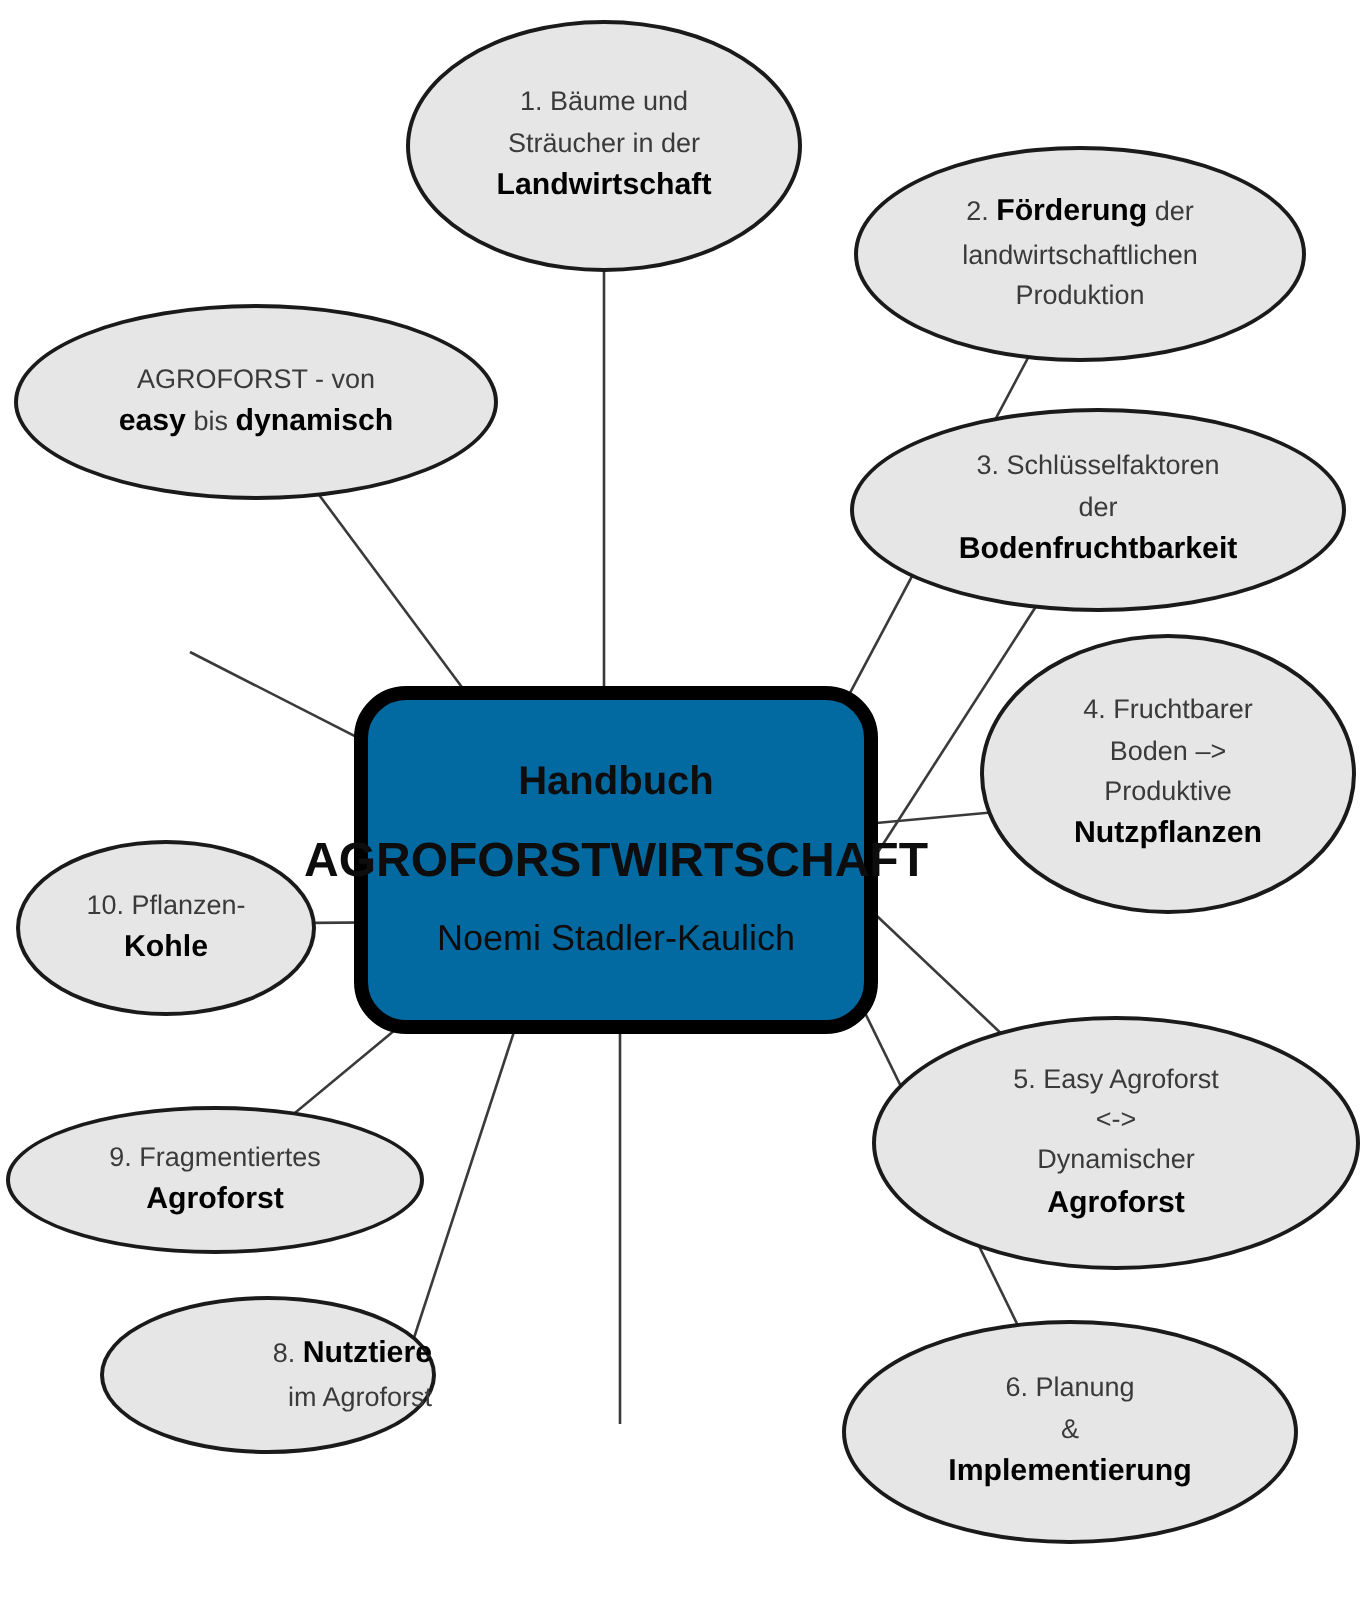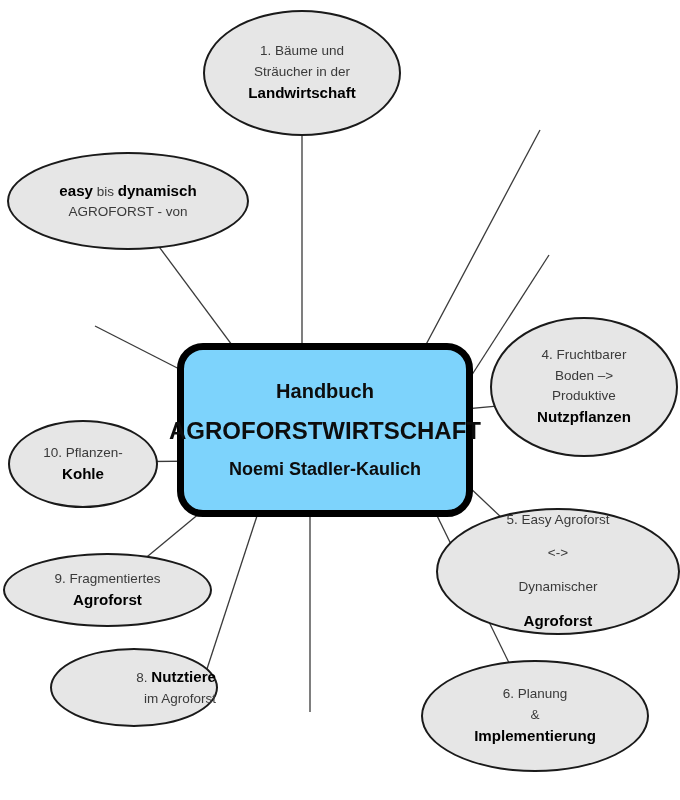--- a/index.html
+++ b/index.html
@@ -14,37 +14,37 @@
     display:flex;flex-direction:column;align-items:center;justify-content:center;
     text-align:center;color:#3a3a3a;font-size:13.5px;line-height:1.5;
     box-sizing:border-box;
   }
   .node .ln{white-space:nowrap;}
   .b{font-weight:bold;color:#000;font-size:1.12em;}
   .n1 {left:203px;top:10px;width:198px;height:126px;}
   .n2 {left:427px;top:73px;width:226px;height:108px;}
   .n3 {left:425px;top:204px;width:248px;height:102px;}
   .n4 {left:490px;top:317px;width:188px;height:140px;}
-  .n5 {left:436px;top:508px;width:244px;height:127px;justify-content:space-between;}
+  .n5 {left:436px;top:508px;width:244px;height:127px;}
   .n6 {left:421px;top:660px;width:228px;height:112px;}
   .n7 {left:200px;top:708px;width:202px;height:88px;}
   .n8 {left:50px;top:648px;width:168px;height:79px;align-items:flex-end;}
   .n9 {left:3px;top:553px;width:209px;height:74px;line-height:1.4;}
   .n10{left:8px;top:420px;width:150px;height:88px;}
   .n11{left:2px;top:285px;width:185px;height:80px;line-height:1.4;}
   .n12{left:7px;top:152px;width:242px;height:98px;}
   #center-box{
-    position:absolute;z-index:2;left:177px;top:343px;width:296px;height:174px;
-    background:#7dd3fc;border:7px solid #000;border-radius:26px;
+    position:absolute;z-index:2;left:177px;top:343px;width:262px;height:174px;
+    background:#0369a1;border:7px solid #000;border-radius:26px;
     display:flex;flex-direction:column;align-items:center;justify-content:center;
     gap:14px;text-align:center;color:#0d0d0d;box-sizing:border-box;
   }
   #center-box .t1{font-weight:bold;font-size:20px;white-space:nowrap;}
   #center-box .t2{font-weight:bold;font-size:24px;white-space:nowrap;letter-spacing:0px;}
-  #center-box .t3{font-weight:bold;font-size:18px;white-space:nowrap;text-align:right;}
+  #center-box .t3{font-weight:normal;font-size:18px;white-space:nowrap;text-align:right;}
   line{stroke:#3a3a3a;stroke-width:1.3;}
 </style>
 </head>
 <body>
 
 <div id="stage">
 
   <svg id="connectors" width="680" height="800">
     <line x1="302" y1="80" x2="302" y2="440"></line>
     <line x1="540" y1="130" x2="370" y2="450"></line>
@@ -59,21 +59,31 @@
     <line x1="95" y1="326" x2="240" y2="400"></line>
     <line x1="128" y1="205" x2="310" y2="450"></line>
   </svg>
 
   <div class="node n1">
     <div class="ln"><span>1. Bäume und</span></div>
     <div class="ln"><span>Sträucher in der</span></div>
     <div class="ln"><span class="b">Landwirtschaft</span></div>
   </div>
 
+  <div class="node n2">
+    <div class="ln"><span>2. </span><span class="b">Förderung</span><span> der</span></div>
+    <div class="ln"><span>landwirtschaftlichen</span></div>
+    <div class="ln"><span>Produktion</span></div>
+  </div>
 
+  <div class="node n3">
+    <div class="ln"><span>3. Schlüsselfaktoren</span></div>
+    <div class="ln"><span>der</span></div>
+    <div class="ln"><span class="b">Bodenfruchtbarkeit</span></div>
+  </div>
 
   <div class="node n4">
     <div class="ln"><span>4. Fruchtbarer</span></div>
     <div class="ln"><span>Boden –&gt;</span></div>
     <div class="ln"><span>Produktive</span></div>
     <div class="ln"><span class="b">Nutzpflanzen</span></div>
   </div>
 
   <div class="node n5">
     <div class="ln"><span>5. Easy Agroforst</span></div>
@@ -99,22 +109,22 @@
     <div class="ln"><span class="b">Agroforst</span></div>
   </div>
 
   <div class="node n10">
     <div class="ln"><span>10. Pflanzen-</span></div>
     <div class="ln"><span class="b">Kohle</span></div>
   </div>
 
 
   <div class="node n12">
+    <div class="ln"><span>AGROFORST - von</span></div>
     <div class="ln"><span class="b">easy</span><span> bis </span><span class="b">dynamisch</span></div>
-    <div class="ln"><span>AGROFORST - von</span></div>
   </div>
 
   <div id="center-box">
     <div class="t1">Handbuch</div>
     <div class="t2">AGROFORSTWIRTSCHAFT</div>
     <div class="t3">Noemi Stadler-Kaulich</div>
   </div>
 
 </div>
 

